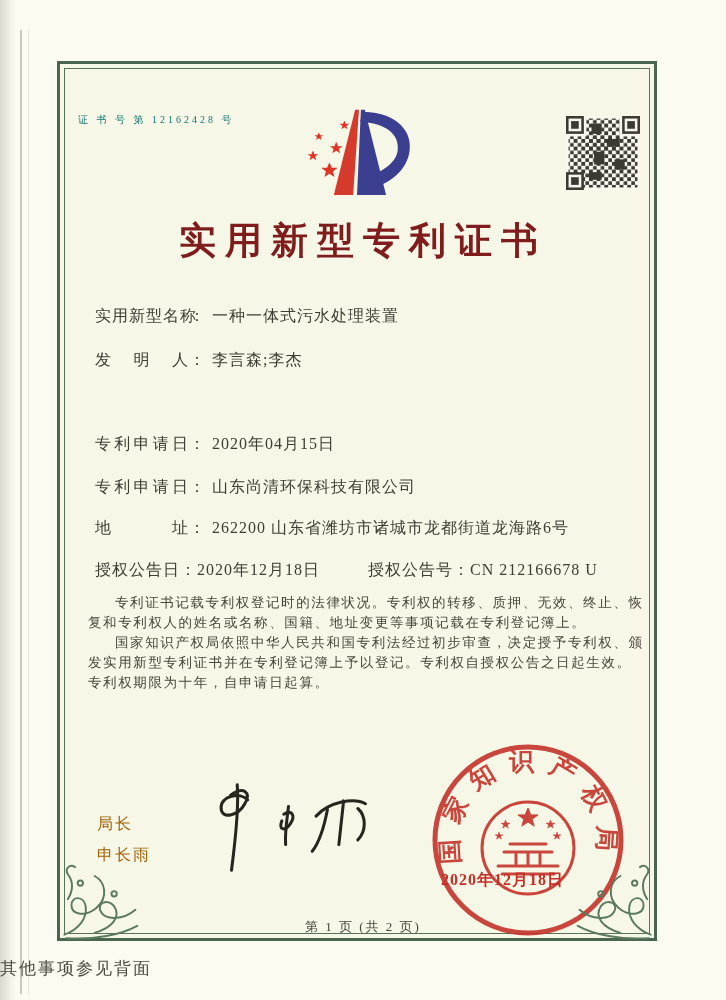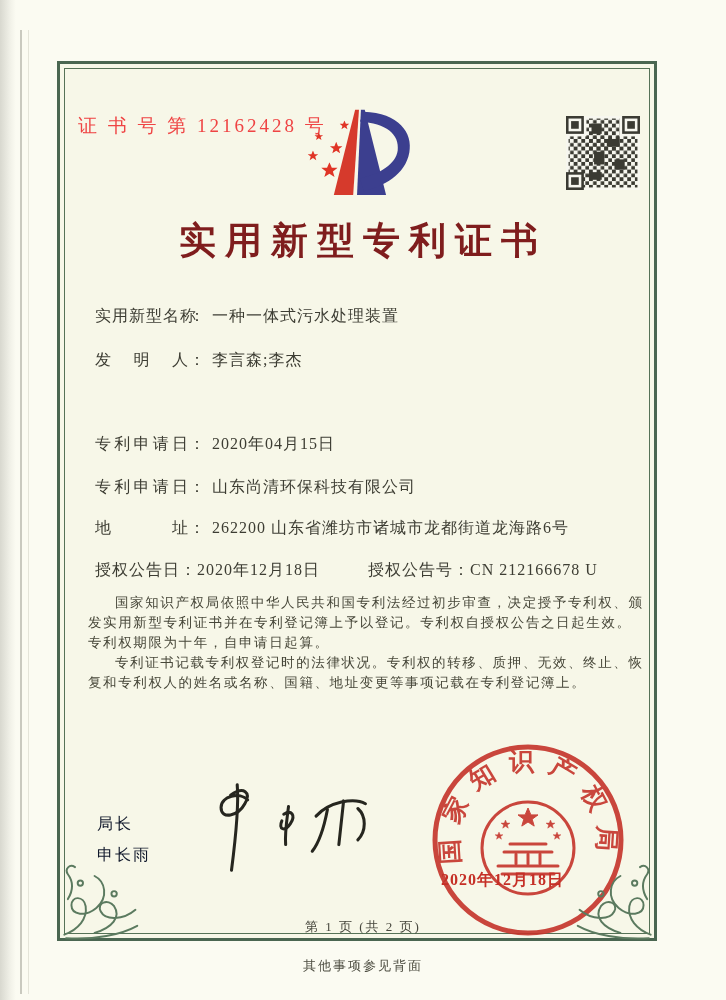--- a/index.html
+++ b/index.html
@@ -5,43 +5,43 @@
   html,body{margin:0;padding:0;}
   body{background:#ffffff;font-family:"Liberation Serif","DejaVu Serif",serif;}
   .page{position:relative;width:726px;height:1000px;background:#fbfbf2;overflow:hidden;}
   .page::before{content:"";position:absolute;left:0;top:0;bottom:0;width:16px;
     background:linear-gradient(90deg,#d8d8cf,#f3f3ea 70%,rgba(0,0,0,0));}
   .scan-edge{position:absolute;left:20px;top:30px;bottom:6px;width:6px;
     border-left:2px solid #c9c9bf;border-right:1px solid #e4e4d9;}
   .frame{position:absolute;left:57px;top:61px;width:600px;height:880px;
     border:3px solid #4a6651;background:#f7f7e8;box-sizing:border-box;}
   .frame-inner{position:absolute;inset:4px;border:1px solid #567257;}
-  .certno{position:absolute;left:78px;top:113px;font-size:19px;letter-spacing:3px;color:#ef4444;}
+  .certno{position:absolute;left:78px;top:113px;font-size:10px;letter-spacing:3px;color:#0f766e;}
   .title{position:absolute;left:0;top:216px;width:100%;text-align:center;
     font-size:37px;font-weight:700;letter-spacing:9px;color:#7f1d1d;}
   .logo{position:absolute;left:298px;top:106px;}
   .qr{position:absolute;left:566px;top:116px;}
   .row{position:absolute;left:95px;font-size:16px;color:#3d3d33;letter-spacing:1px;white-space:nowrap;}
   .flabel{display:inline-block;width:94px;text-align:justify;text-align-last:justify;}
   .fvalue{margin-left:6px;}
   .r0{top:306px}.r1{top:350px}.r2{top:393px}.r3{top:434px}.r4{top:477px}.r5{top:518px}.r6{top:560px}
   .grant2{position:absolute;left:273px;}
   .paras{position:absolute;left:88px;top:593px;width:556px;font-size:13.5px;line-height:20px;
     letter-spacing:1.6px;color:#474739;}
   .paras p{margin:0;text-indent:2em;}
-  .director{position:absolute;left:97px;font-size:16px;color:#0f172a;letter-spacing:2px;}
+  .director{position:absolute;left:97px;font-size:16px;color:#a16207;letter-spacing:2px;}
   .d1{top:814px}.d2{top:845px}
   .signature{position:absolute;left:196px;top:780px;}
   .sealwrap{position:absolute;left:428px;top:740px;opacity:.9;}
   .sealdate{position:absolute;left:441px;top:870px;font-size:16px;color:#c52f26;
     letter-spacing:1px;font-weight:600;white-space:nowrap;}
   .pageno{position:absolute;left:0;top:918px;width:100%;text-align:center;
     font-size:13px;color:#46463c;letter-spacing:2px;}
-  .backnote{position:absolute;left:0;top:957px;width:100%;text-align:center;
-    font-size:13px;color:#4c4c40;letter-spacing:2px;}
+  .backnote{position:absolute;left:0;top:957px;width:100%;text-align:left;
+    font-size:17px;color:#4c4c40;letter-spacing:2px;}
   .orn{position:absolute;}
   .orn.right{transform:scaleX(-1);}
 </style>
 </head>
 <body>
 
 <div class="page">
 
   <div class="scan-edge"></div>
 
@@ -118,22 +118,22 @@
   <div class="row r5">
     <span class="flabel">地址</span><span>：</span><span class="fvalue">262200 山东省潍坊市诸城市龙都街道龙海路6号</span>
   </div>
 
   <div class="row r6">
     <span>授权公告日</span><span>：</span><span>2020年12月18日</span>
     <span class="grant2"><span>授权公告号</span><span>：</span><span>CN 212166678 U</span></span>
   </div>
 
   <div class="paras">
+    <p>专利证书记载专利权登记时的法律状况。专利权的转移、质押、无效、终止、恢复和专利权人的姓名或名称、国籍、地址变更等事项记载在专利登记簿上。</p>
     <p>国家知识产权局依照中华人民共和国专利法经过初步审查，决定授予专利权、颁发实用新型专利证书并在专利登记簿上予以登记。专利权自授权公告之日起生效。专利权期限为十年，自申请日起算。</p>
-    <p>专利证书记载专利权登记时的法律状况。专利权的转移、质押、无效、终止、恢复和专利权人的姓名或名称、国籍、地址变更等事项记载在专利登记簿上。</p>
   </div>
 
   <div class="director d1">局长</div>
   <div class="director d2">申长雨</div>
 
   <svg class="signature" width="185" height="95" viewBox="0 0 190 100">
     <g fill="none" stroke="#26261f" stroke-width="3.2" stroke-linecap="round">
       <path d="M34,16 C48,6 56,13 49,25 C42,38 24,42 24,29 C24,17 44,12 52,21"></path>
       <path d="M41,5 C43,28 39,64 35,95"></path>
       <path d="M90,36 C98,31 103,37 97,46 C91,55 84,52 88,43"></path>

